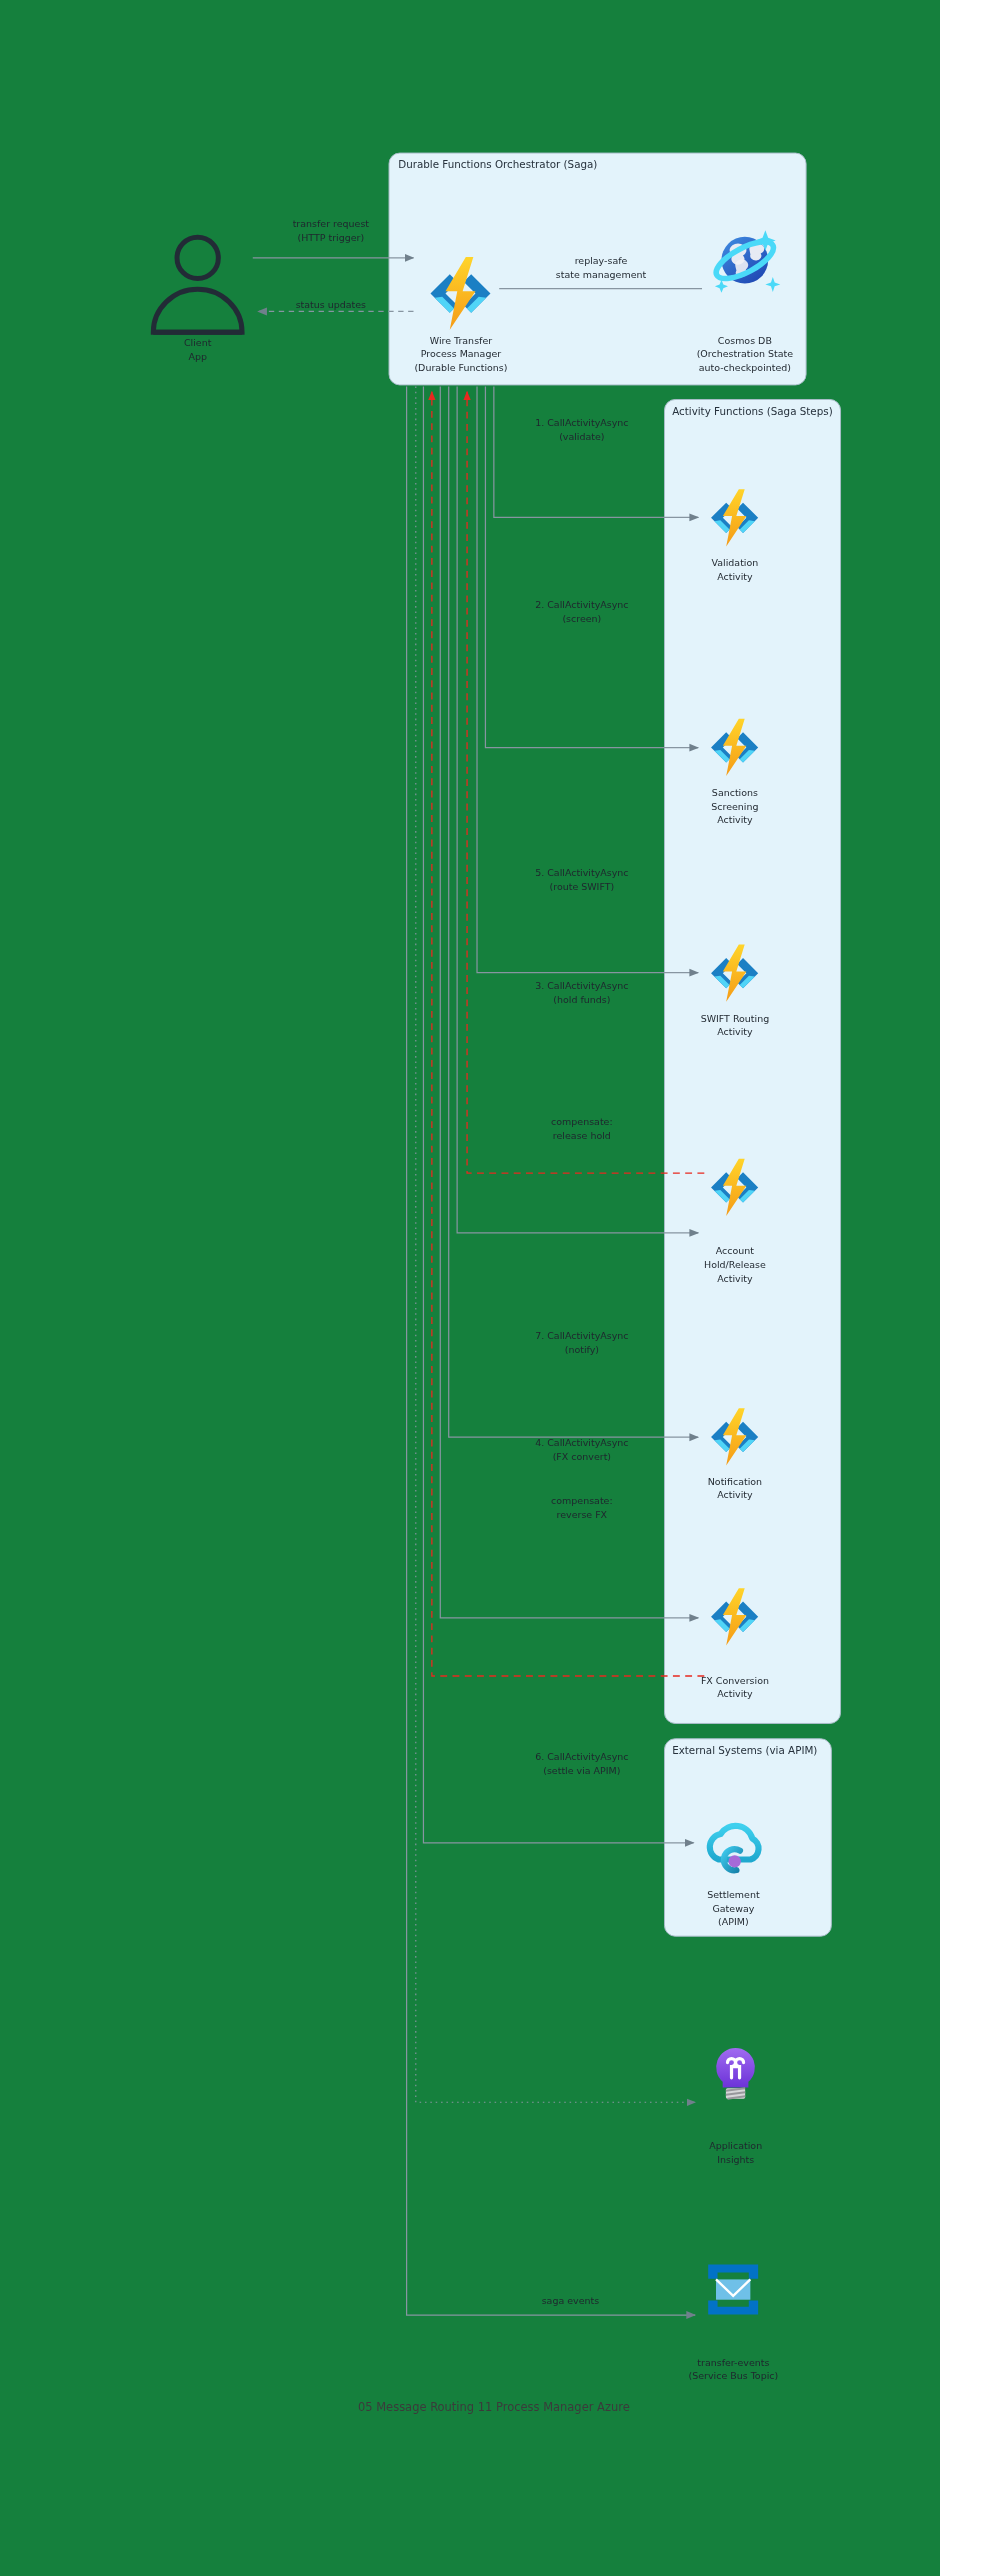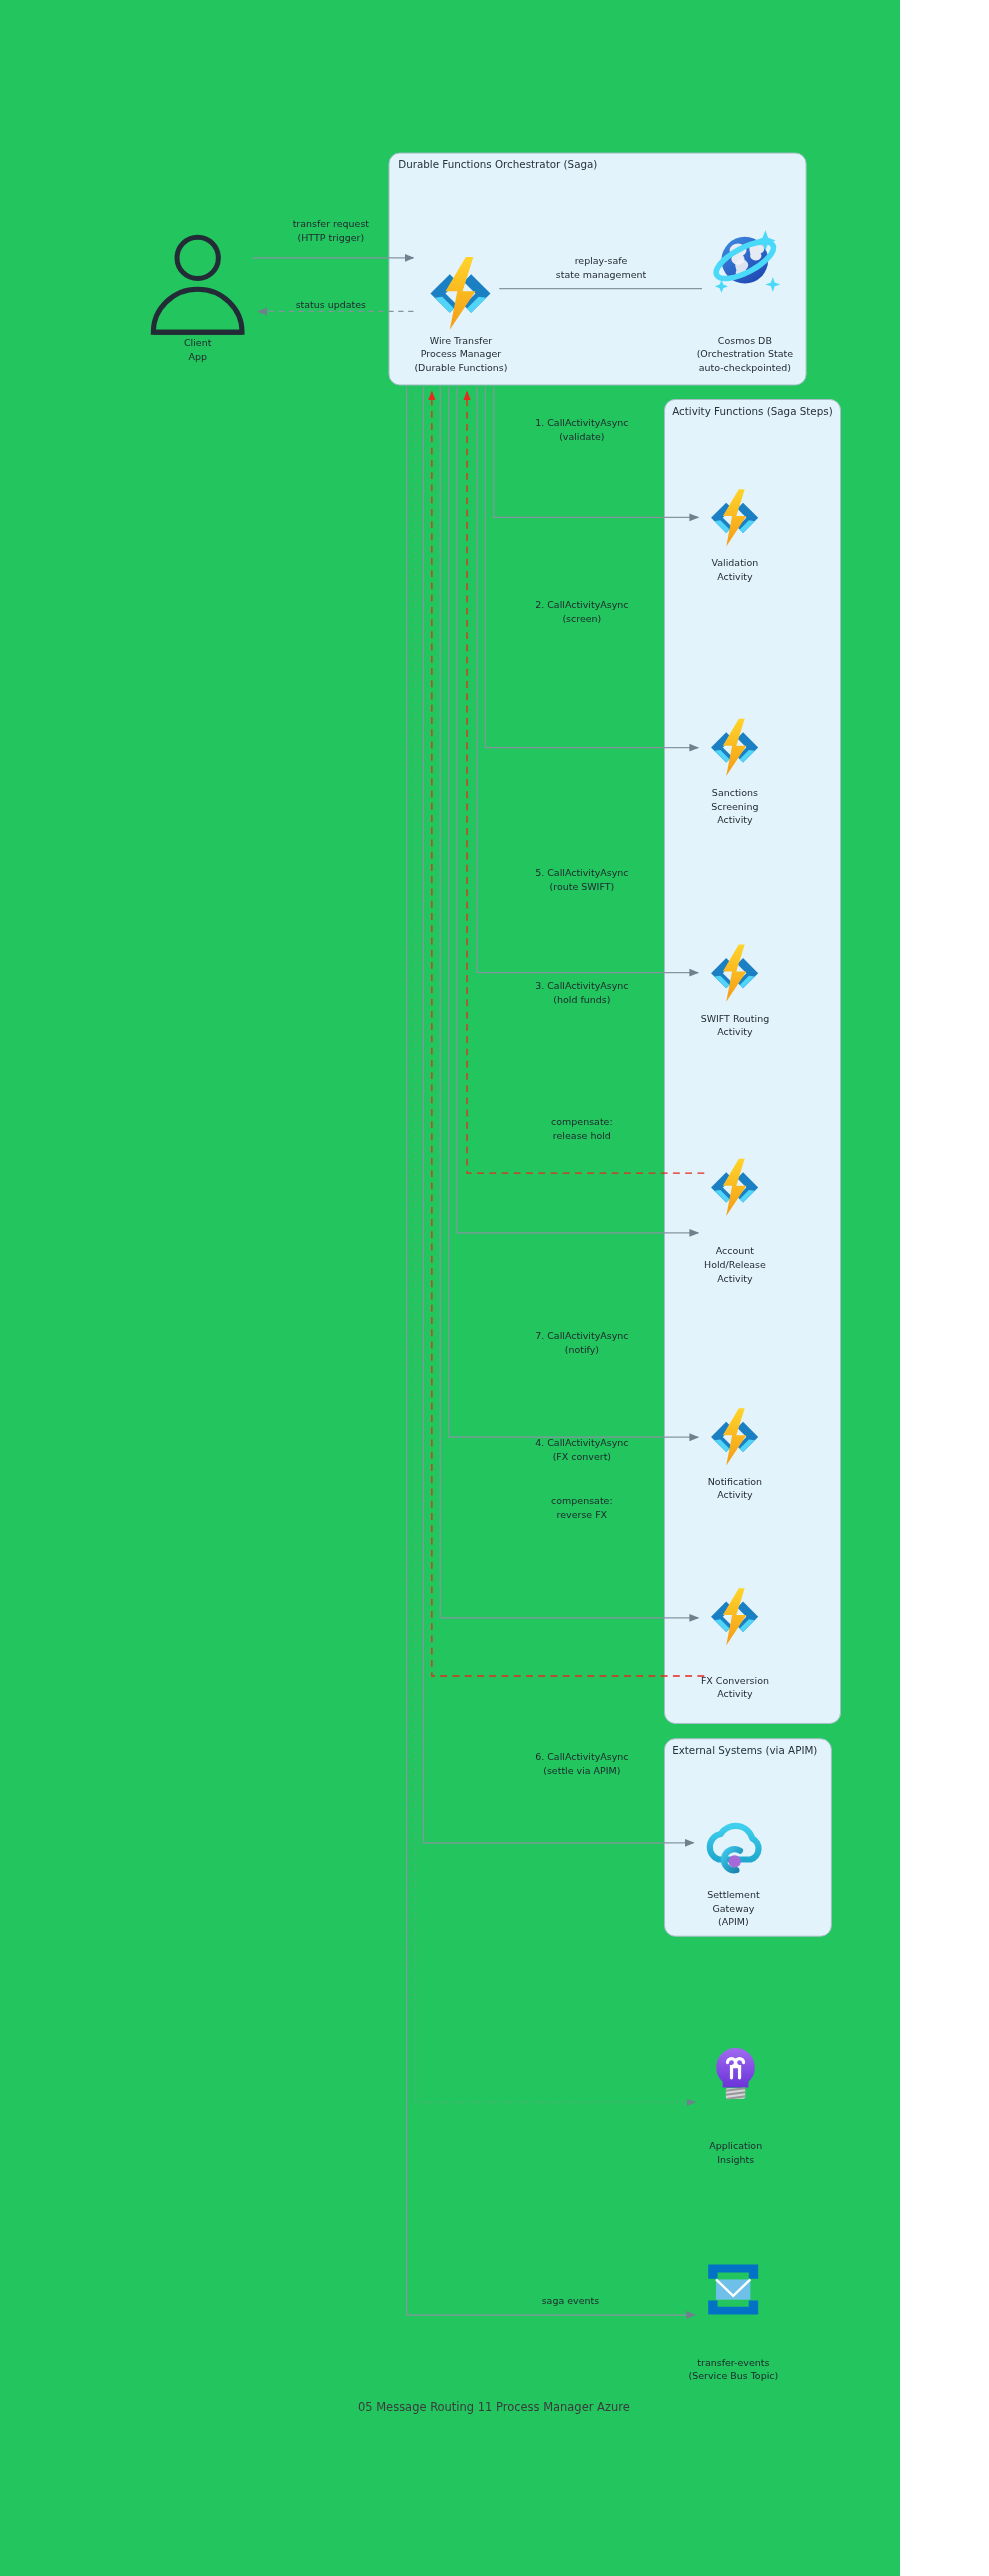--- a/index.html
+++ b/index.html
@@ -1,17 +1,17 @@
 <!DOCTYPE html>
 <html style="font-size:12.2px"><head>
 <meta charset="utf-8">
 <style>
   html,body{margin:0;padding:0;background:#ffffff;}
   body{width:990px;height:2576px;font-family:"DejaVu Sans",sans-serif;overflow:hidden;}
-  #stage{position:relative;width:852px;height:2576px;background:#22c55e;padding-left:48px;}
+  #stage{position:relative;width:940px;height:2576px;background:#15803d;}
   svg#diagram{position:absolute;left:0;top:0;width:990px;height:2576px;}
   .grp-label{font-family:"DejaVu Sans",sans-serif;font-size:13.5px;fill:#26313c;}
   .node-label{font-family:"DejaVu Sans",sans-serif;font-size:12.4px;fill:#1f262e;text-anchor:middle;}
   .edge-label{font-family:"DejaVu Sans",sans-serif;font-size:12.4px;fill:#1f262e;text-anchor:middle;}
   .caption{font-family:"DejaVu Sans",sans-serif;font-size:15px;fill:#3b3b3b;text-anchor:middle;}
   .edge{fill:none;stroke:#8795a1;stroke-width:1.6px;}
   .edge-dashed{fill:none;stroke:#8795a1;stroke-width:1.6px;stroke-dasharray:7 6;}
   .edge-dotted{fill:none;stroke:#8795a1;stroke-width:1.5px;stroke-dasharray:2 5;}
   .edge-comp{fill:none;stroke:#e8291f;stroke-width:1.7px;stroke-dasharray:9 7;}
   .grp-box{fill:#e3f3fb;stroke:#a8bcc9;stroke-width:1.3px;}

